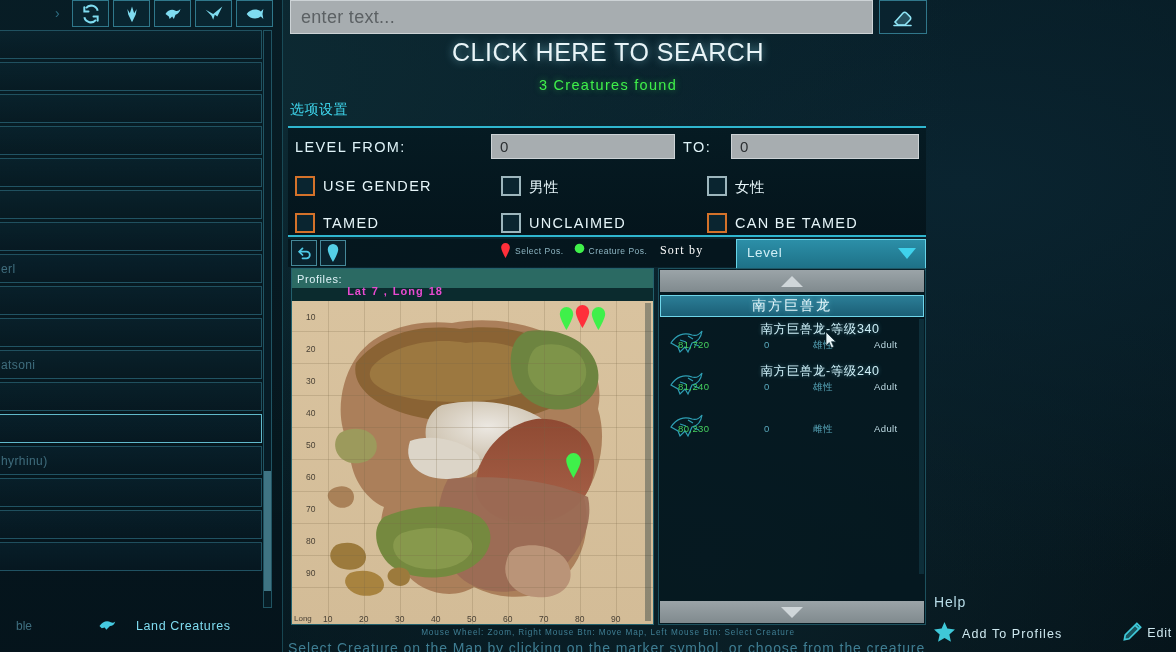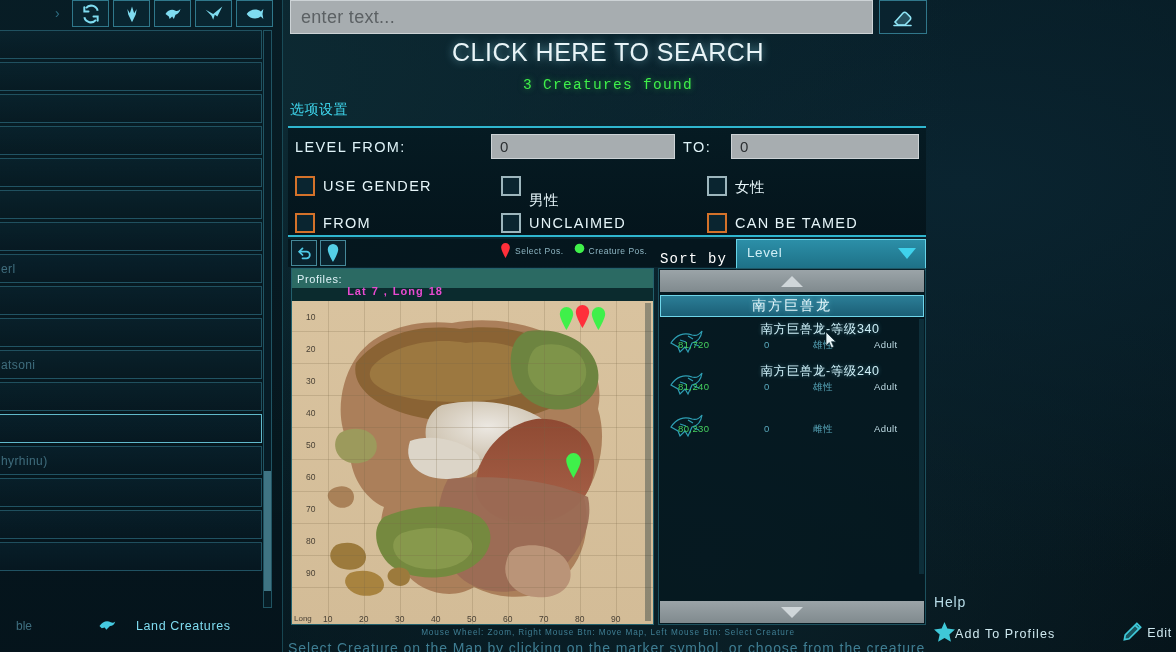--- a/index.html
+++ b/index.html
@@ -103,21 +103,21 @@
     position: absolute; left: 0; top: 38px; width: 640px;
     text-align: center;
     color: #e8f4f7; font-size: 25px; letter-spacing: .5px;
     font-family: "Liberation Sans", sans-serif;
     text-shadow: 0 0 8px rgba(140,220,240,.65);
   }
   #found-row {
     position: absolute; left: 0; top: 77px; width: 640px;
     text-align: center;
     color: #3ff04a; font-size: 14.5px; letter-spacing: 1.3px;
-    font-family: Liberation Mono, monospace;
+    font-family: Liberation Sans, sans-serif;
     text-shadow: 0 0 6px rgba(60,240,80,.5);
   }
   #options-label {
     position: absolute; left: 2px; top: 101px;
     color: #3fd7ee; font-size: 14px; letter-spacing: .5px;
   }
   
   #filters {
     position: absolute; left: 0px; top: 126px; width: 638px; height: 111px;
     background: linear-gradient(180deg, rgba(5,26,34,.95), rgba(4,20,27,.95));
@@ -158,23 +158,23 @@
     background: rgba(10,36,48,.85);
     display: flex; align-items: center; justify-content: center;
   }
   #legend {
     position: absolute; left: 212px; top: 4px;
     display: flex; align-items: center; gap: 4px;
     font-size: 8.5px; color: #8fb7c4; letter-spacing: .5px;
   }
   .pin-mini { width: 11px; height: 15px; position: relative; }
   #sort-by-label {
-    position: absolute; left: 372px; top: 12px;
-    color: #ffffff; font-size: 14px; letter-spacing: 1.2px;
-    font-family: Liberation Mono, monospace;
+    position: absolute; left: 372px; top: 4px;
+    color: #ffffff; font-size: 12px; letter-spacing: 1.2px;
+    font-family: Liberation Serif, serif;
   }
   #sort-select {
     position: absolute; left: 448px; top: 0px; width: 190px; height: 32px;
     background: linear-gradient(180deg, #2c8fa8, #1d6f85);
     border: 1px solid #67d4e8;
   }
   #sort-select-label {
     position: absolute; left: 10px; top: 5px;
     color: #cfeef6; font-size: 13.5px; letter-spacing: .6px;
   }
@@ -293,21 +293,21 @@
   
   #right {
     position: absolute; left: 928px; top: 0; width: 248px; height: 524px;
   }
   #help-label {
     position: absolute; left: 6px; top: 594px;
     color: #b8dde8; font-size: 14px; letter-spacing: .8px;
   }
   #add-profiles {
     position: absolute; left: 6px; top: 622px;
-    display: flex; align-items: center; 
+    display: flex; align-items: center; gap: 7px;
     color: #cfe9f0; font-size: 12.5px; letter-spacing: 1.1px;
   }
   #edit-btn {
     position: absolute; right: 4px; top: 622px;
     display: flex; align-items: center; gap: 5px;
     color: #cfe9f0; font-size: 12.5px; letter-spacing: .8px;
   }
   .hidden-cursor {
     position: absolute; width: 12px; height: 18px;
   }
@@ -445,28 +445,28 @@
         <div class="flabel" style="left:7px; top:11px;">LEVEL  FROM:</div>
         <input class="num-input" style="left: 203px; top: 6px; width: 184px;" value="0">
         <div class="flabel" style="left:395px; top:11px;">TO:</div>
         <input class="num-input" style="left: 443px; top: 6px; width: 188px;" value="0">
       </div>
 
       <div class="frow" id="frow2">
         <div class="cbx on" style="left:7px; top:8px;"></div>
         <div class="cbx-label" style="left:35px; top:10px;">USE  GENDER</div>
         <div class="cbx" style="left:213px; top:8px;"></div>
-        <div class="cbx-label cn" style="left:241px; top:23px;">男性</div>
+        <div class="cbx-label cn" style="left:241px; top:10px;">男性</div>
         <div class="cbx" style="left:419px; top:8px;"></div>
         <div class="cbx-label cn" style="left:447px; top:10px;">女性</div>
       </div>
 
       <div class="frow" id="frow3">
         <div class="cbx on" style="left:7px; top:8px;"></div>
-        <div class="cbx-label" style="left:35px; top:10px;">FROM</div>
+        <div class="cbx-label" style="left:35px; top:10px;">TAMED</div>
         <div class="cbx" style="left:213px; top:8px;"></div>
         <div class="cbx-label" style="left:241px; top:10px;">UNCLAIMED</div>
         <div class="cbx on" style="left:419px; top:8px;"></div>
         <div class="cbx-label" style="left:447px; top:10px;">CAN  BE  TAMED</div>
       </div>
     </div>
 
     <div id="sortbar">
       <div class="sq-btn" style="left:3px;">
         <svg width="17" height="16" viewBox="0 0 24 24" fill="none" stroke="#4fc9e6" stroke-width="2.6" stroke-linecap="round">

